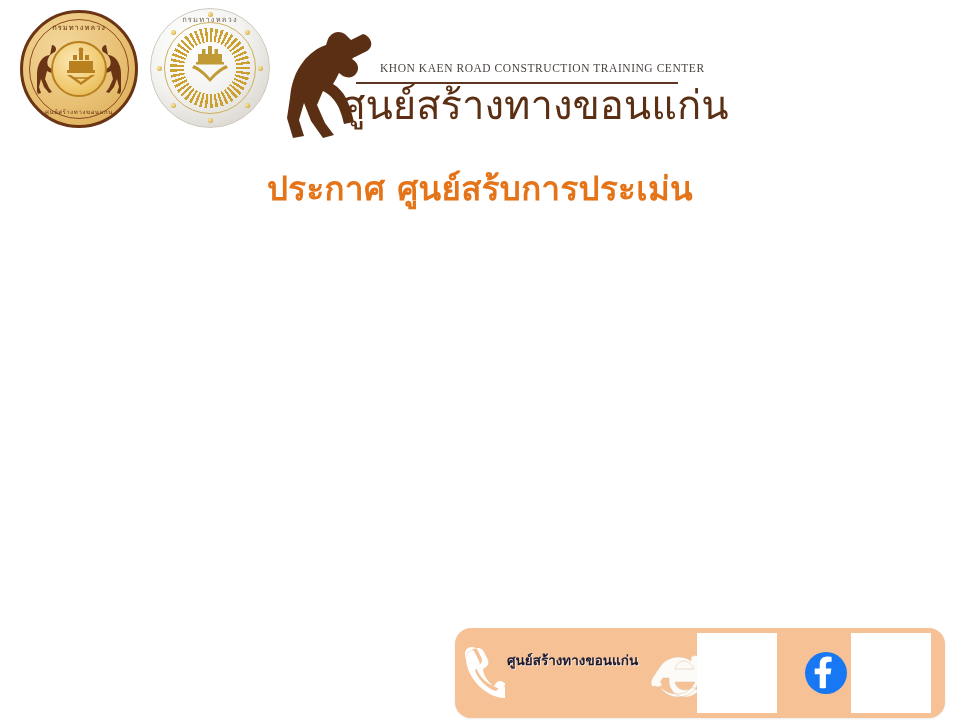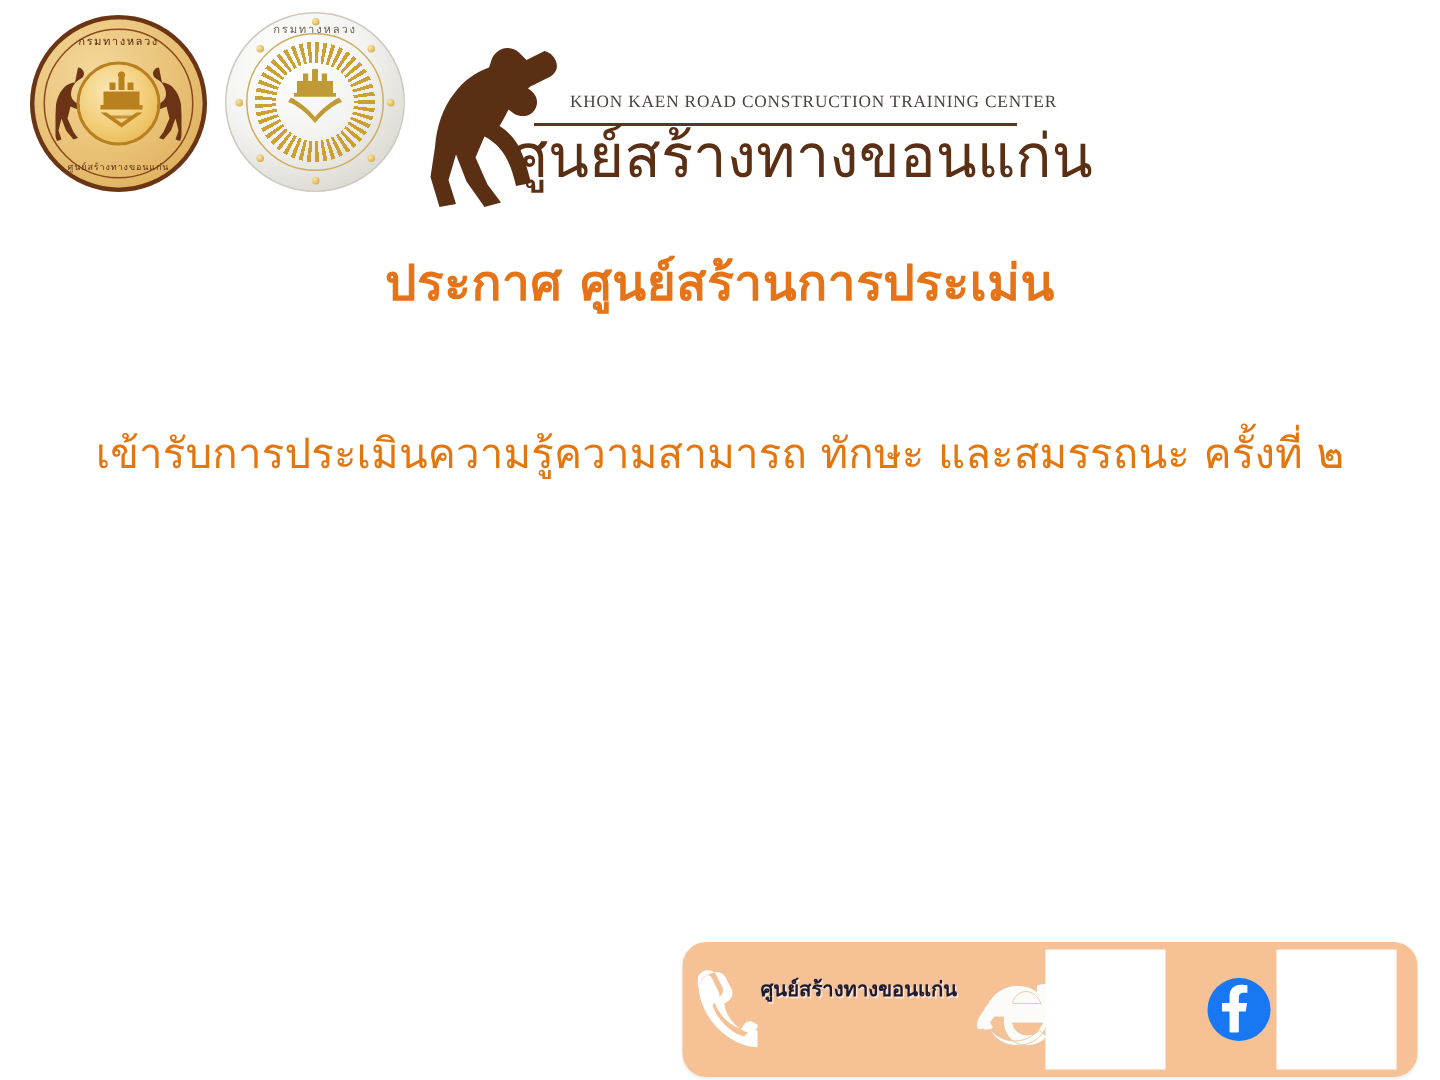--- a/index.html
+++ b/index.html
@@ -308,24 +308,23 @@
     <svg id="kangaroo-big" viewBox="0 0 120 118">
       <path fill="#5b2f14" d="M93 10c4 1 7 4 8 8 1 4-1 7-4 9l-12 6c-1 0-2 1-3 2 2 1 4 3 5 5 2 4 1 8-2 11-3 3-8 3-12 1l-4-3c-2 4-4 8-6 11 5 3 10 8 13 14 4 8 6 16 8 24l-10 2c-2-9-5-18-10-24-3-4-7-7-11-9l-6 14 8 18 9 12-11 3-12-17-7-18-5 17 5 16-11 2-6-20 3-20c1-13 5-26 13-36 6-8 14-14 23-17l2-6c2-4 6-7 10-7 3 0 6 1 8 3l5 5 12-6z"></path>
       <ellipse cx="100" cy="17" rx="3" ry="2" fill="#ffffff" opacity="0"></ellipse>
     </svg>
     <div class="en-line">KHON KAEN ROAD CONSTRUCTION TRAINING CENTER</div>
     <div class="rule"></div>
     <div class="th-line">ศูนย์สร้างทางขอนแก่น</div>
   </div>
 </div>
 
-<div id="headline">ประกาศ ศูนย์สร้านการประเม่น</div>
+<div id="headline">ประกาศ ศูนย์สร้บการประเม่น</div>
 
 <div id="body-block">
-  <span class="body-line">เข้ารับการประเมินความรู้ความสามารถ ทักษะ และสมรรถนะ ครั้งที่ ๒</span>
 </div>
 
 <div id="footer-bar">
 
   <svg id="phone-icon" viewBox="0 0 40 52">
     <path fill="#ffffff" d="M9 3c4-2 8-1 10 3l4 8c1 3 0 5-2 7l-3 2c0 4 3 10 7 14 4 4 9 6 12 6l2-3c2-2 5-2 7 0l-0 0c-1 0-1 0-1 0l-7-4c-3-2-5-1-7 1l-2 3c-3-1-7-3-10-6-4-4-7-9-8-13l3-2c3-2 4-5 2-8l-4-8C10 1 6 0 3 2 1 3 0 5 0 8c0 2 0 3 1 5C1 8 3 5 9 3z"></path>
     <path fill="#ffffff" d="M7 4C3 6 1 9 1 13c0 9 6 20 13 27 7 7 17 12 25 12 4 0 7-2 9-6l-8-5c-2-1-4-1-6 1l-3 3c-4-1-9-4-13-8-4-4-7-9-8-13l3-3c2-2 2-4 1-6L9 5z"></path>
   </svg>
 
   <div id="contact-text">

